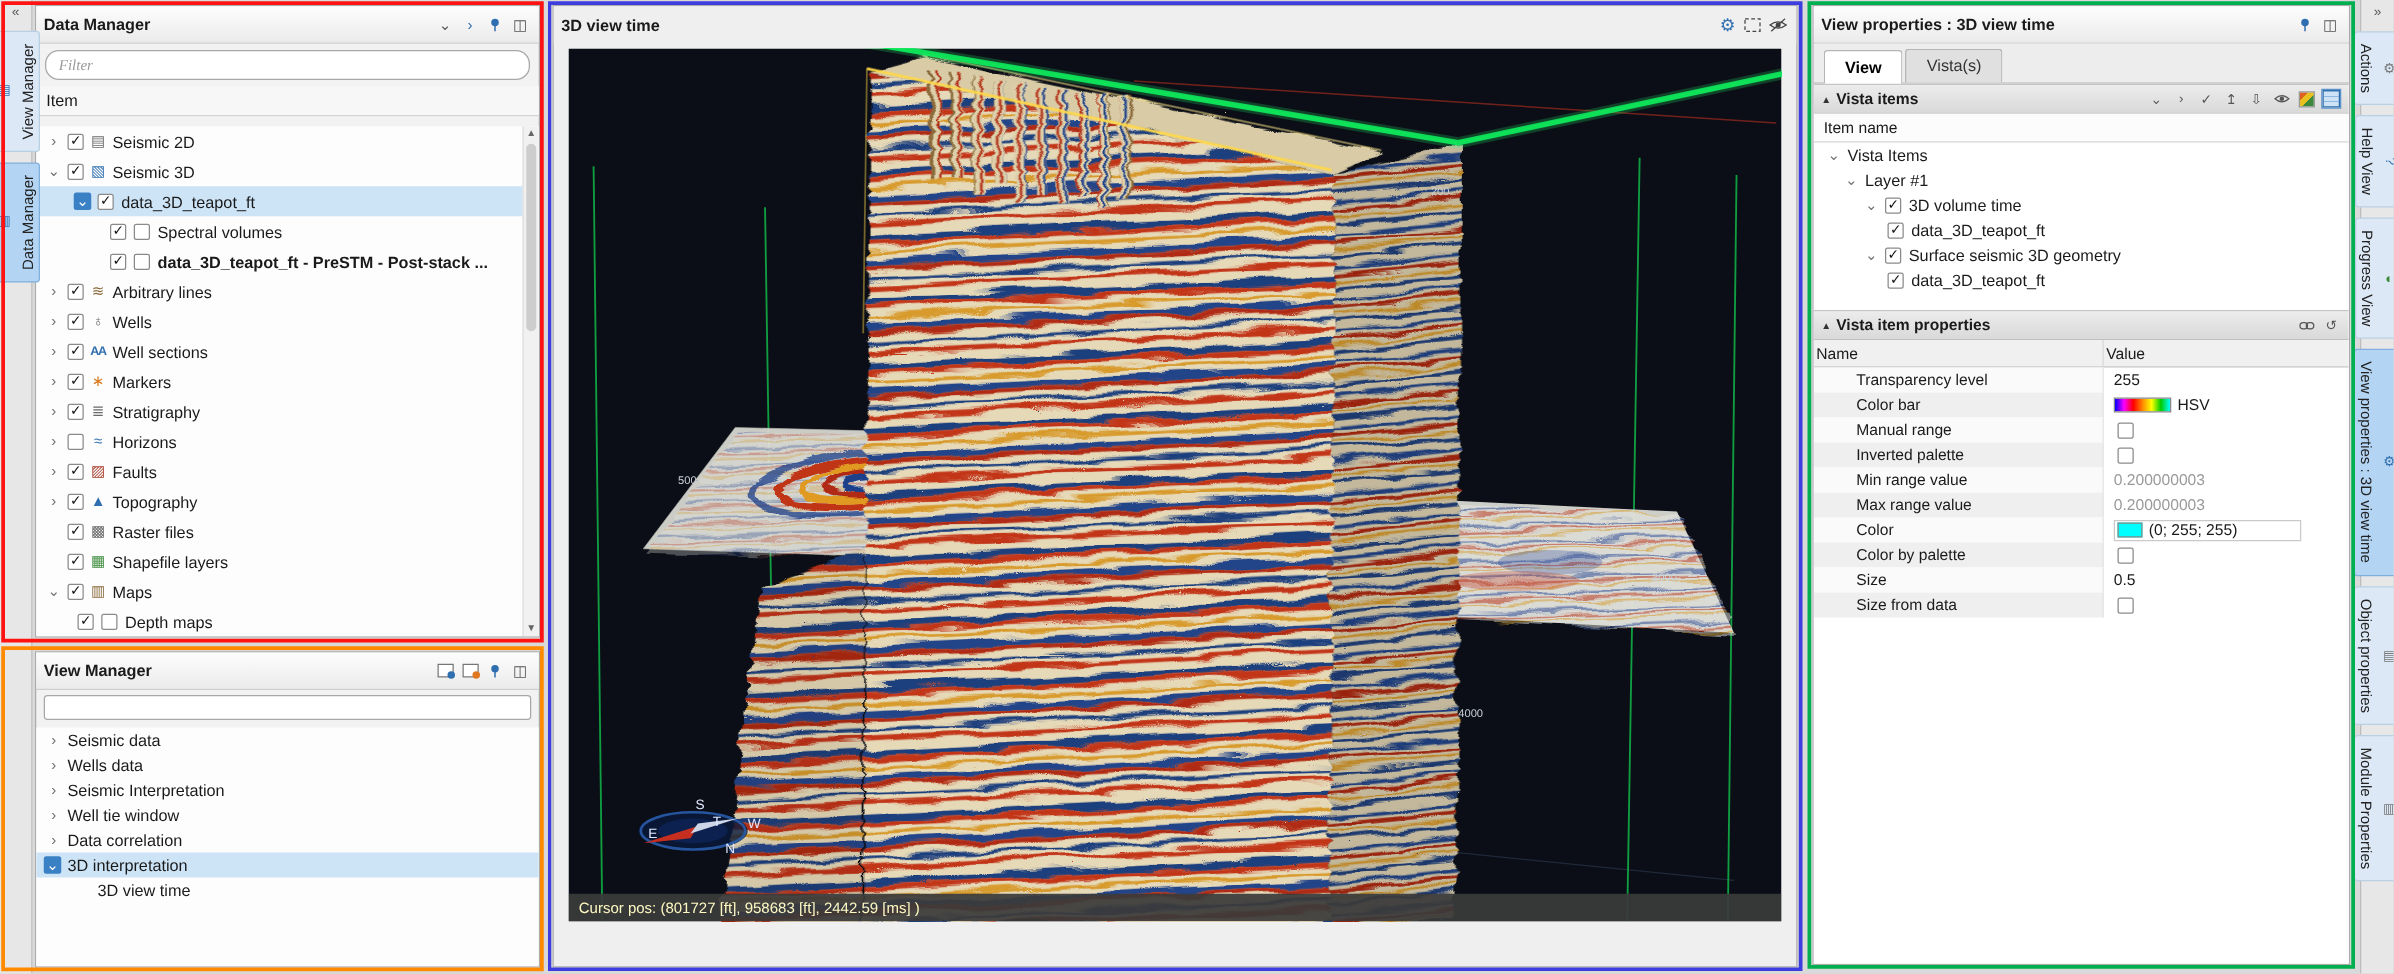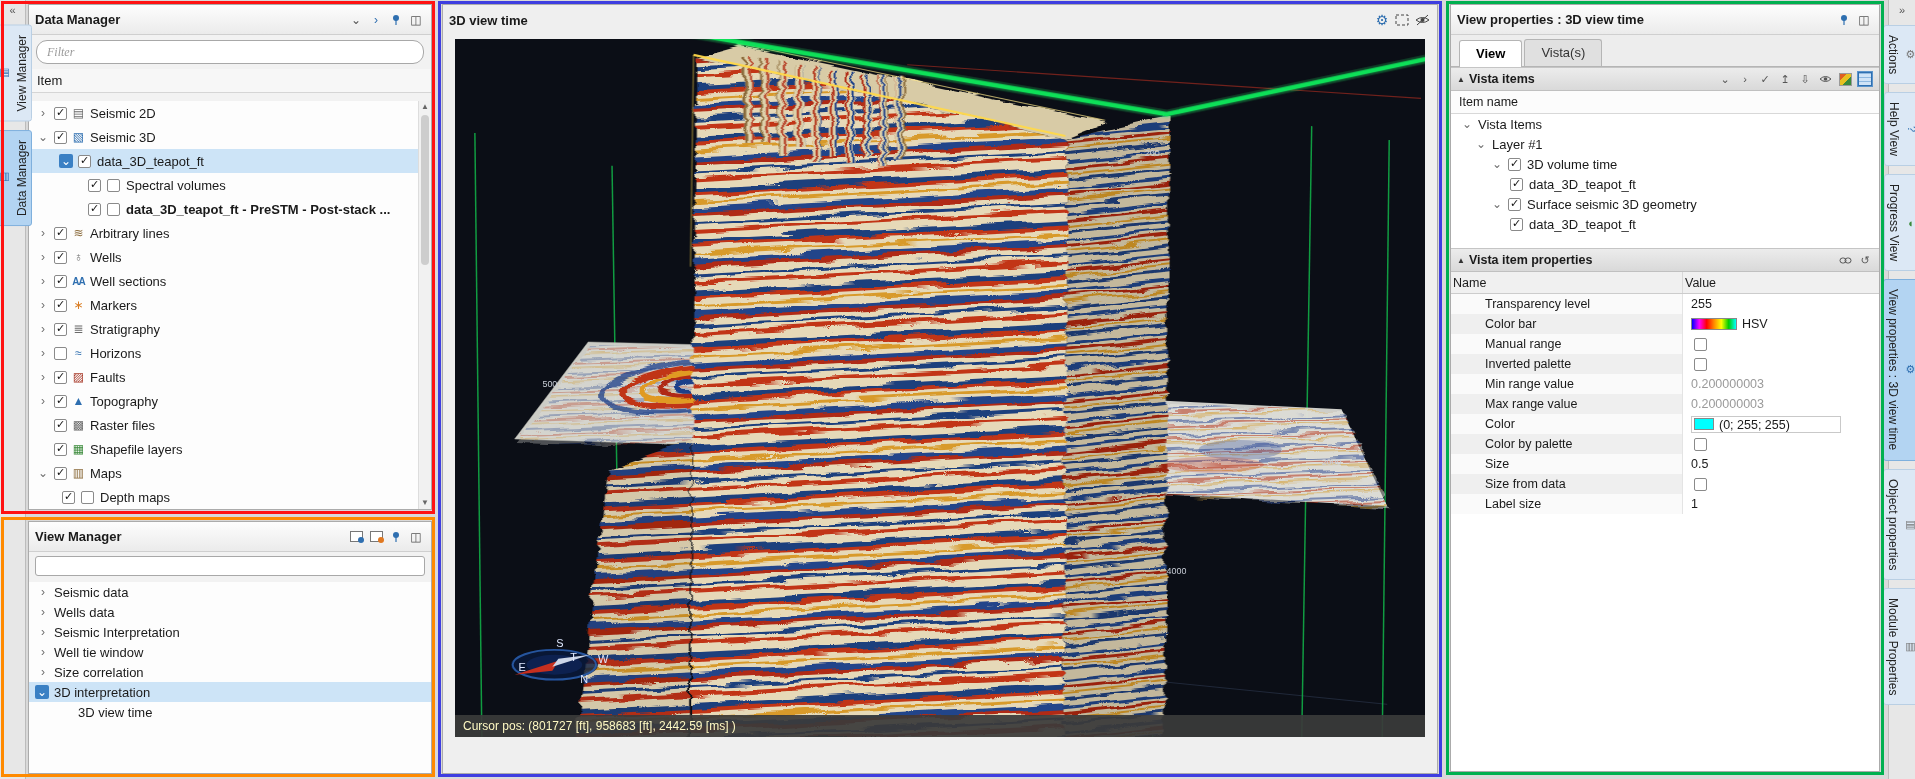--- a/index.html
+++ b/index.html
@@ -73,21 +73,21 @@
   .ptable-head{display:grid;grid-template-columns:232px 1fr;height:22px;background:#f0f0f0;border-bottom:1px solid #cccccc;align-items:center;font-size:12.5px}
   .ptable-head div{padding-left:2px;border-right:1px solid #d8d8d8;height:100%;display:flex;align-items:center}
   .prow{display:grid;grid-template-columns:232px 1fr;height:20px;align-items:center;font-size:12.5px}
   .prow .n{padding-left:34px;height:100%;display:flex;align-items:center;border-right:1px solid #e4e4e4}
   .prow:nth-child(even) .n{background:#efefef}
   .prow:nth-child(odd) .n{background:#fafafa}
   .prow .v{padding-left:8px;display:flex;align-items:center;gap:5px}
   .muted{color:#9a9a9a}
   .swatch-bar{width:46px;height:12px;border:1px solid #888;background:linear-gradient(90deg,#0000ff,#ff00ff,#ff0000,#ff8800,#ffff00,#00cc00,#00ffff)}
   .swatch-color{width:20px;height:12px;border:1px solid #888;background:#00ffff}
-  .valbox{display:flex;align-items:flex-start;gap:5px;border:1px solid #c9c9c9;background:#fff;padding:1px 6px 1px 2px;min-width:150px;height:17px}
+  .valbox{display:flex;align-items:center;gap:5px;border:1px solid #c9c9c9;background:#fff;padding:1px 6px 1px 2px;min-width:150px;height:17px}
 
   
   .annot{position:absolute;border:3px solid;z-index:60;pointer-events:none;background:transparent}
   .annot.red{left:1px;top:1px;width:434px;height:513px;border-color:#ff1212}
   .annot.orange{left:1px;top:517px;width:434px;height:260px;border-color:#ff8a00}
   .annot.blue{left:438px;top:1px;width:1004px;height:776px;border-color:#3e3ee0}
   .annot.green{left:1446px;top:1px;width:438px;height:774px;border-color:#00b050}
 </style>
 </head>
 <body>
@@ -264,21 +264,21 @@
       <div class="row h20">
         <span class="exp">›</span>
         <span class="lbl">Seismic Interpretation</span>
       </div>
       <div class="row h20">
         <span class="exp">›</span>
         <span class="lbl">Well tie window</span>
       </div>
       <div class="row h20">
         <span class="exp">›</span>
-        <span class="lbl">Size correlation</span>
+        <span class="lbl">Data correlation</span>
       </div>
       <div class="row h20 selected">
         <span class="exp sel">⌄</span>
         <span class="lbl">3D interpretation</span>
       </div>
       <div class="row h20" style="padding-left:46px">
         <span class="lbl">3D view time</span>
       </div>
     </div>
   </div>
@@ -565,24 +565,20 @@
         <div class="prow">
           <div class="n">Size</div>
           <div class="v">0.5</div>
         </div>
         <div class="prow">
           <div class="n">Size from data</div>
           <div class="v">
               <span class="cb" data-checked="false"></span>
             </div>
         </div>
-        <div class="prow">
-          <div class="n">Label size</div>
-          <div class="v">1</div>
-        </div>
       </div>
     </div>
   </div>
 
   <div class="rail rail-right">
     <div class="rail-collapse">»</div>
     <div class="rail-tab">
       <span class="ric" style="color:#777">⚙</span>
       <span>Actions</span>
     </div>

